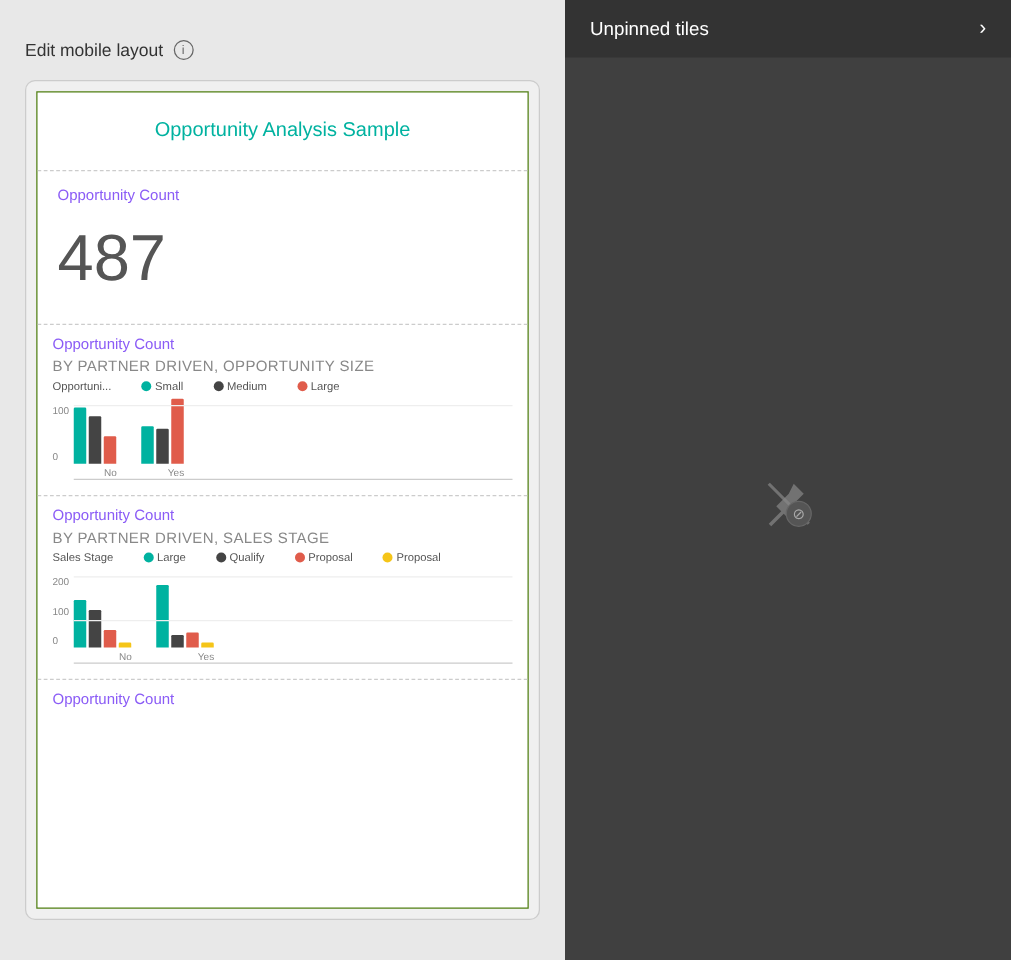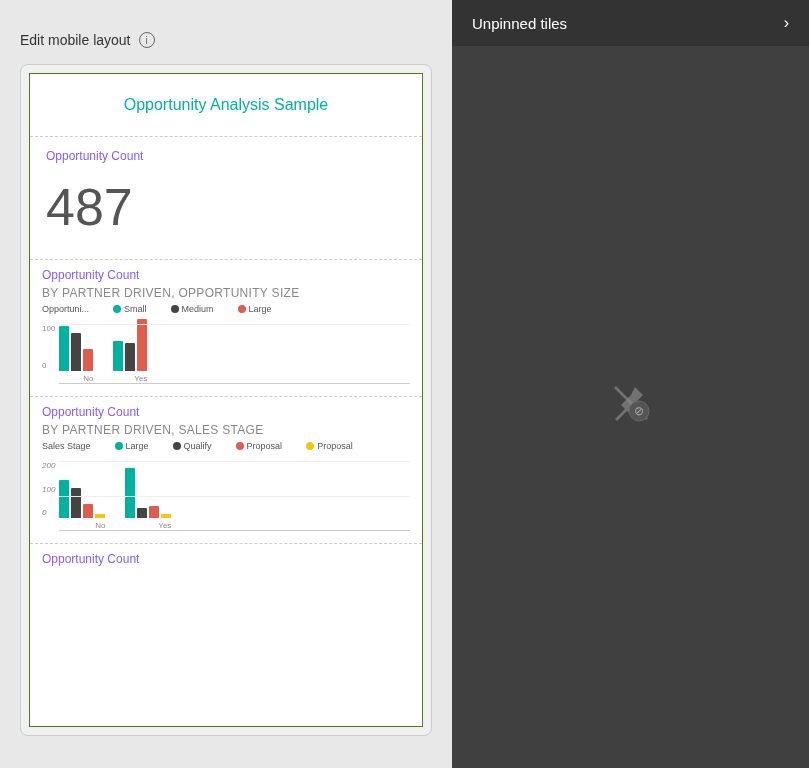--- a/index.html
+++ b/index.html
@@ -319,21 +319,21 @@
           <span class="legend-item">
             <span class="legend-dot" style="background:#e05c4b;"></span>
             <span>Proposal</span>
           </span>
           <span class="legend-item">
             <span class="legend-dot" style="background:#f5c518;"></span>
             <span>Proposal</span>
           </span>
         </div>
         <div class="chart-area" style="height:80px;">
-          <div class="chart-y-labels" style="height:70px;padding-bottom:14px;font-style:italic;">
+          <div class="chart-y-labels" style="height:70px;padding-bottom:14px;">
             <span>200</span>
             <span>100</span>
             <span>0</span>
           </div>
           <div class="chart-bars-container" style="height:70px;">
             <div style="position:absolute;top:0;left:0;right:0;border-top:1px solid #eee;"></div>
             <div style="position:absolute;top:35px;left:0;right:0;border-top:1px solid #eee;"></div>
 
             <div class="bar-group">
               <div class="bar-group-bars">

